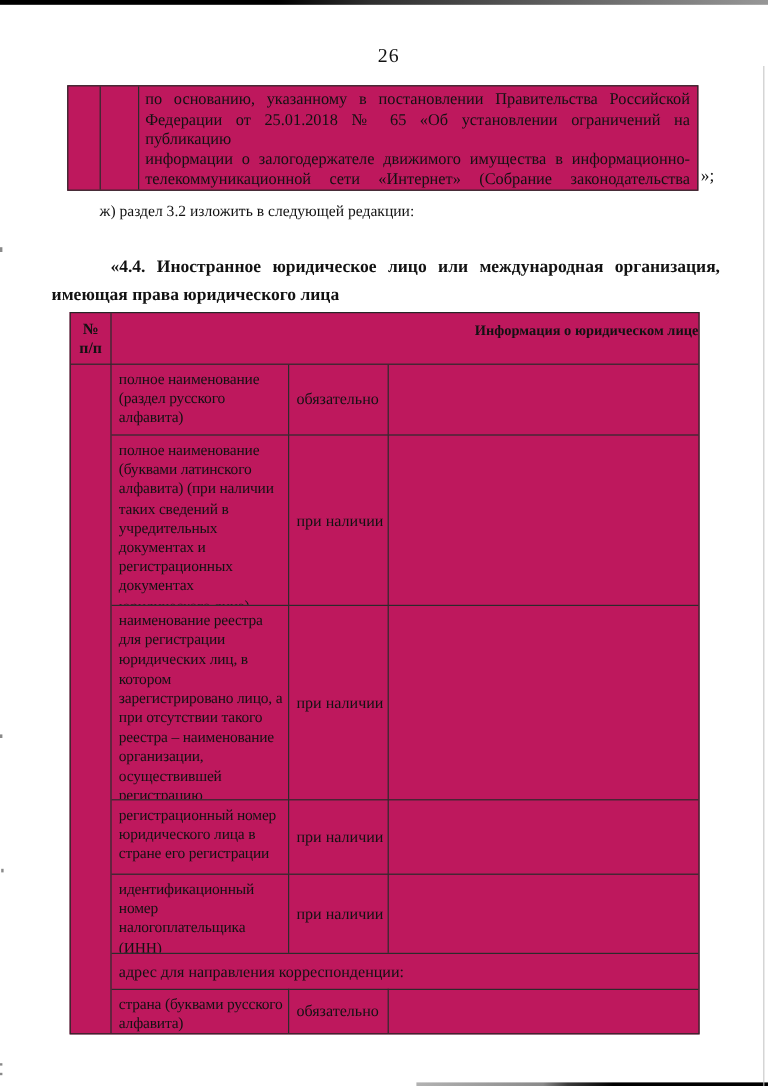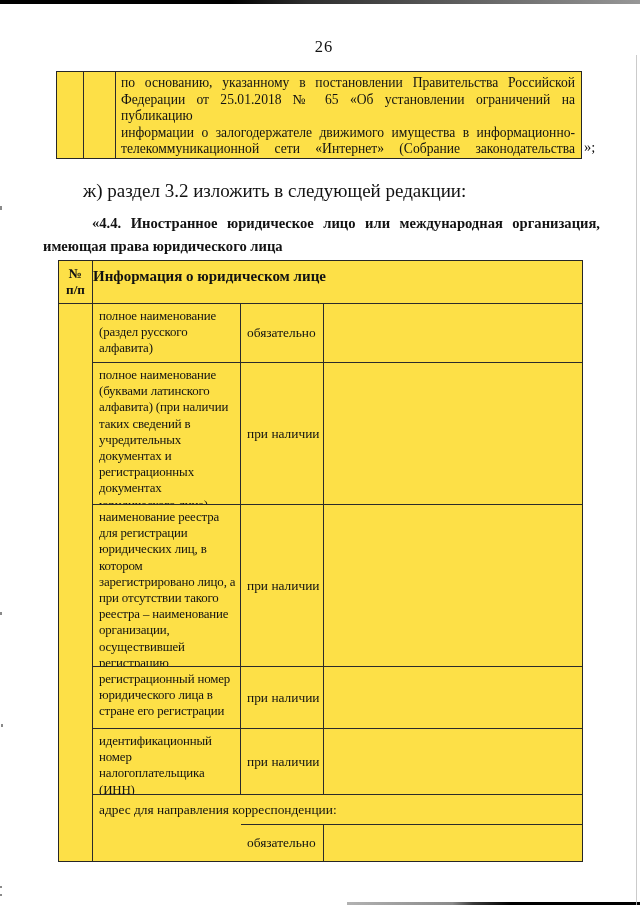--- a/index.html
+++ b/index.html
@@ -30,62 +30,62 @@
   .sp5{left:0;top:894px;width:2px;height:2px;}
 
   
   .page-number{
     position:absolute;left:0;top:37px;width:648px;
     text-align:center;font-size:16.5px;letter-spacing:1px;
   }
 
   
   .doc-table{
-    position:absolute;display:grid;background:#fde047;
+    position:absolute;display:grid;background:#be185d;
     border:1.5px solid #262626;box-sizing:border-box;
   }
   .cell{box-sizing:border-box;border-color:#2b2b2b;min-width:0;min-height:0;overflow:hidden;}
   .br{border-right:1.4px solid #2b2b2b;}
   .bt{border-top:1.4px solid #2b2b2b;}
   .bb{border-bottom:1.4px solid #2b2b2b;}
 
   
   .frag-table{
     left:56px;top:71px;width:526px;height:88px;
     grid-template-columns:27px 32px 1fr;grid-template-rows:1fr;
   }
   .frag-text{padding:3px 6px 0 5px;}
   .frag-line{
     font-size:13.6px;line-height:16.6px;
     text-align:justify;text-align-last:justify;white-space:normal;
   }
   .closing-quote{position:absolute;left:584px;top:139px;font-size:14.5px;}
 
   
-  .amendment-intro{position:absolute;left:83px;top:180px;font-size:19px;}
+  .amendment-intro{position:absolute;left:83px;top:168px;font-size:13px;}
   .section-heading{
     position:absolute;left:43px;top:212px;width:557px;
     font-weight:bold;font-size:14.6px;line-height:22.8px;
   }
   .heading-l1{padding-left:49px;text-align:justify;text-align-last:justify;}
 
   
   .info-table{
     left:58px;top:260px;width:525px;height:602px;
     grid-template-columns:34px 148px 83px 1fr;
     grid-template-rows:43px 58px 142px 162px 62px 66px 30px 1fr;
   }
   .hdr-num{
     grid-column:1;grid-row:1;
     display:flex;flex-direction:column;align-items:center;
     padding-top:5px;font-weight:bold;font-size:13.2px;line-height:16px;
   }
   .hdr-title{
     grid-column:2/5;grid-row:1;
-    text-align:left;padding-top:7px;font-weight:bold;font-size:15px;
+    text-align:right;padding-top:7px;font-weight:bold;font-size:12px;
   }
   .num-body{grid-column:1;grid-row:2/9;}
   .lbl{
     grid-column:2;padding:4px 2px 0 6px;
     font-size:12.9px;line-height:16.2px;letter-spacing:-0.15px;
   }
   .req{
     grid-column:3;display:flex;align-items:center;
     padding-left:6px;font-size:13.4px;
   }
@@ -156,15 +156,16 @@
   <div class="cell bt br lbl r5">регистрационный номер юридического лица в стране его регистрации</div>
   <div class="cell bt br req r5">при наличии</div>
   <div class="cell bt val r5"></div>
 
   <div class="cell bt br lbl r6">идентификационный номер налогоплательщика (ИНН)</div>
   <div class="cell bt br req r6">при наличии</div>
   <div class="cell bt val r6"></div>
 
   <div class="cell bt addr">адрес для направления корреспонденции:</div>
 
+  <div class="cell bt br lbl r8">страна (буквами русского алфавита)</div>
   <div class="cell bt br req r8">обязательно</div>
   <div class="cell bt val r8"></div>
 </div>
 
 </body></html>

